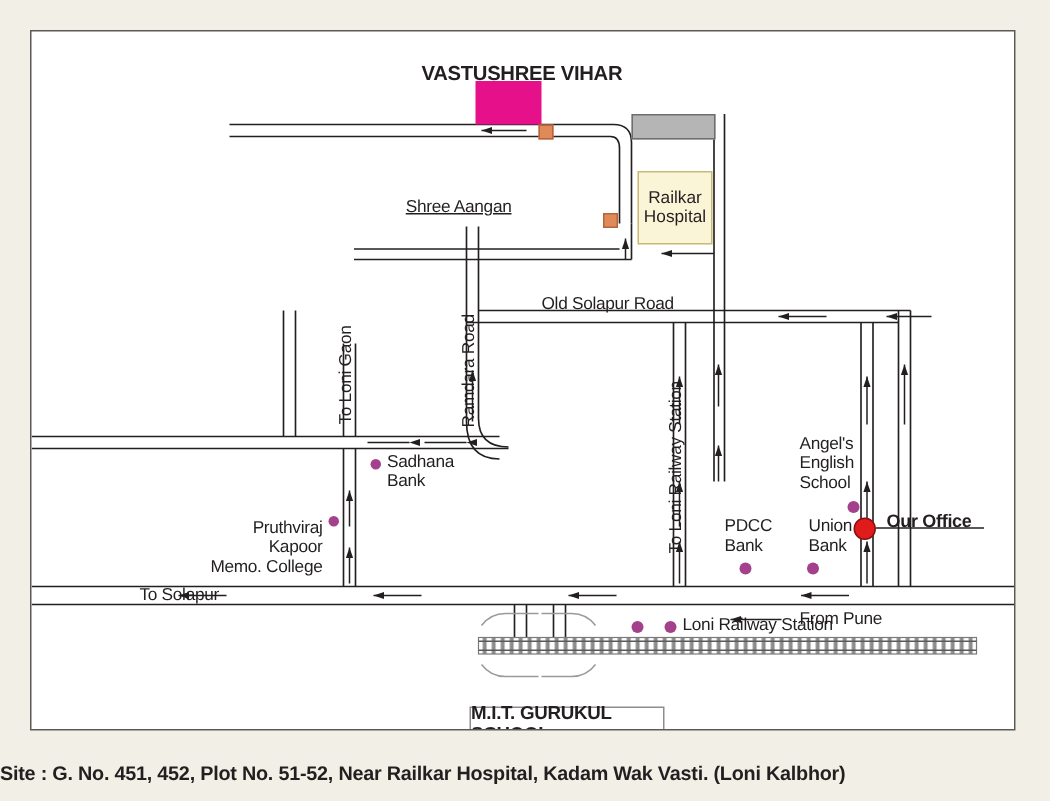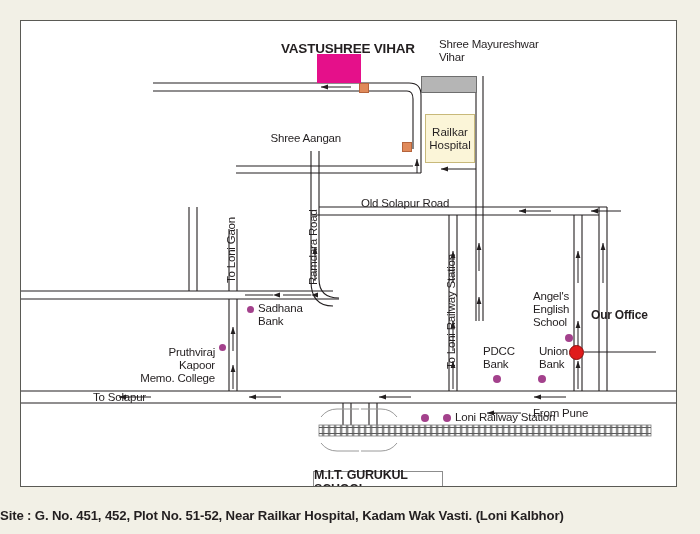--- a/index.html
+++ b/index.html
@@ -278,24 +278,22 @@
     <svg style="position:absolute; left:0; top:0;" width="655" height="465">
       <line x1="563" y1="331" x2="635" y2="331" stroke="#231f20" stroke-width="1"></line>
     </svg>
 
     <div id="school-box" style="left:292px; top:434px; width:130px; height:22px;margin-top:16px;">
       <span>M.I.T. GURUKUL SCHOOL</span>
     </div>
 
     <div class="maplabel lbl-bold" style="left:260px; top:20px; font-size:13.5px;">VASTUSHREE VIHAR</div>
 
-    <div class="maplabel lbl-sm" style="left:418px; top:17px;">Shree Mayureshwar
-Vihar</div>
-
-    <div class="maplabel lbl-sm rgt" style="left:240px; top:111px; width:80px;">Shree Aangan</div>
+
+    <div class="maplabel lbl-sm rgt" style="left:240px; top:111px; width:80px;text-decoration:underline;">Shree Aangan</div>
 
     <div class="maplabel lbl-sm" style="left:340px; top:176px;">Old Solapur Road</div>
 
     <div class="maplabel lbl-sm rot90" style="left:286px; top:264px;">Ramdara Road</div>
 
     <div class="maplabel lbl-sm rot90" style="left:204px; top:262px;">To Loni Gaon</div>
 
     <div class="maplabel lbl-sm rot90" style="left:424px; top:348px;">To Loni Railway Station</div>
 
     <div class="maplabel lbl-sm" style="left:237px; top:281px;">Sadhana
@@ -308,21 +306,21 @@
     <div class="maplabel lbl-sm ctr" style="left:512px; top:269px; width:62px;">Angel's
 English
 School</div>
 
     <div class="maplabel lbl-sm ctr" style="left:462px; top:324px; width:42px;">PDCC
 Bank</div>
 
     <div class="maplabel lbl-sm ctr" style="left:518px; top:324px; width:42px;">Union
 Bank</div>
 
-    <div class="maplabel lbl-bold" style="left:570px; top:288px; font-size:12px;">Our Office</div>
+    <div class="maplabel lbl-bold" style="left:570px; top:320px; font-size:12px;">Our Office</div>
 
 
     <div class="maplabel lbl-sm" style="left:72px; top:370px;">To Solapur</div>
 
     <div class="maplabel lbl-sm" style="left:512px; top:386px;text-align:right;">From Pune</div>
 
     <div class="maplabel lbl-sm" style="left:434px; top:390px;">Loni Railway Station</div>
 
   </div>
 

